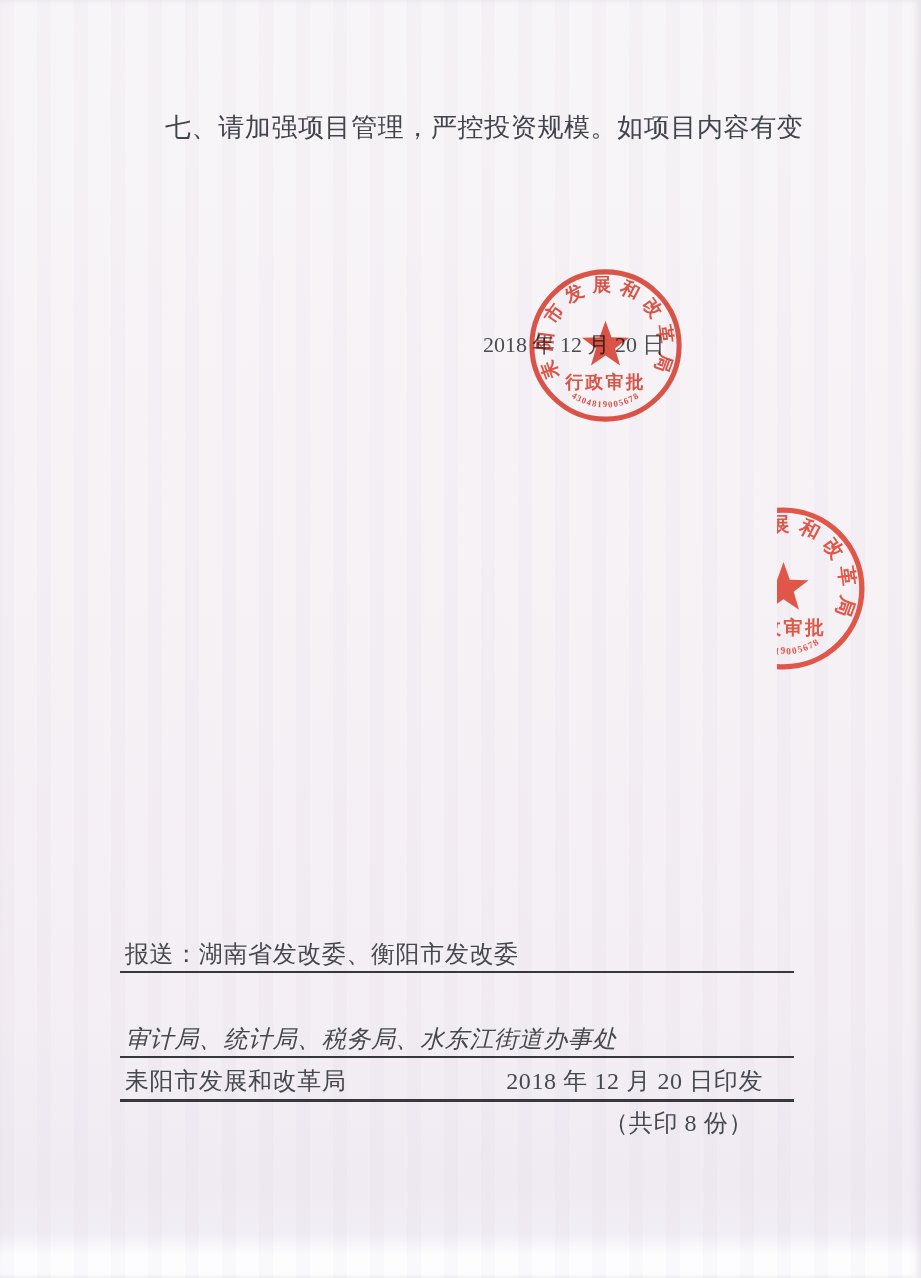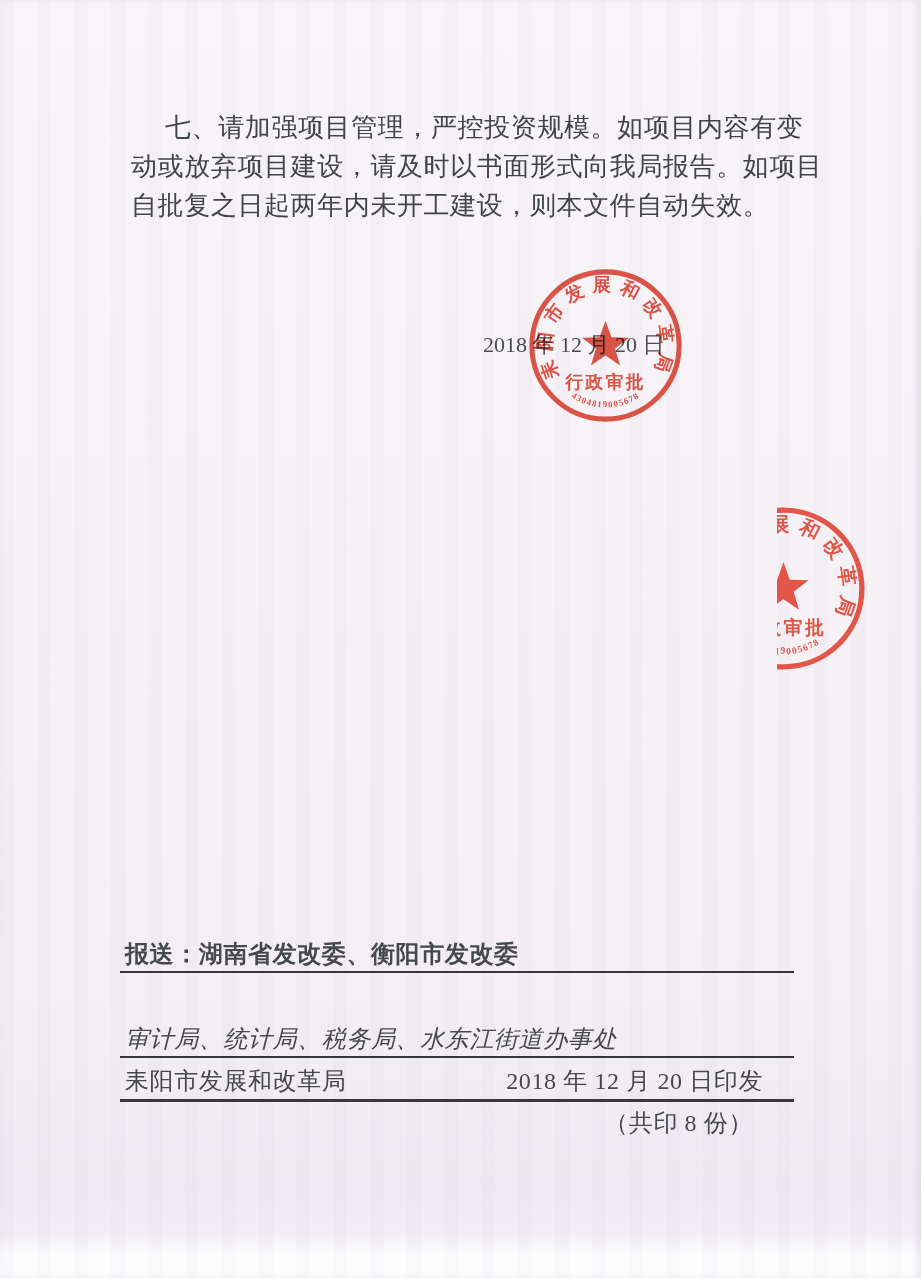--- a/index.html
+++ b/index.html
@@ -78,22 +78,20 @@
     background: #36383b;
   }
   .rule-thick { height: 3px; }
 </style>
 </head>
 <body>
 
 <div class="page">
 
   <div class="line" style="left:165px; top:114px;">七、请加强项目管理，严控投资规模。如项目内容有变</div>
-  <div class="line" style="left:131px; top:153px;">动或放弃项目建设，请及时以书面形式向我局报告。如项目</div>
-  <div class="line" style="left:131px; top:192px;">自批复之日起两年内未开工建设，则本文件自动失效。</div>
 
   <div class="date-line">2018 年 12 月 20 日</div>
 
   <svg class="seal seal-main" viewBox="0 0 200 200">
     <defs>
       <path id="s1-top" d="M 42.7,140.2 A 70,70 0 1 1 157.3,140.2" fill="none"></path>
       <path id="s1-bottom" d="M 48.6,161.3 A 80,80 0 0 0 151.4,161.3" fill="none"></path>
     </defs>
     <circle cx="100" cy="100" r="95" fill="none" stroke="#dd4130" stroke-width="6.5"></circle>
     <text font-size="24" letter-spacing="9.5" fill="#dd4130" font-weight="bold" text-anchor="middle">
@@ -117,21 +115,21 @@
         <textPath href="#s2-top" startOffset="50%">耒阳市发展和改革局</textPath>
       </text>
       <polygon fill="#dd4130" points="100,68 92.36,89.48 69.57,90.11 87.64,104.02 81.19,125.89 100,113 118.81,125.89 112.36,104.02 130.43,90.11 107.64,89.48"></polygon>
       <text x="100" y="155" font-size="23" letter-spacing="3" fill="#dd4130" font-weight="bold" text-anchor="middle">行政审批</text>
       <text font-size="11.5" letter-spacing="1.5" fill="#dd4130" font-weight="bold" text-anchor="middle">
         <textPath href="#s2-bottom" startOffset="50%">4304819005678</textPath>
       </text>
     </svg>
   </div>
 
-  <div class="footer-line" style="left:125px; top:941px;font-weight:bold;">报送：湖南省发改委、衡阳市发改委</div>
+  <div class="footer-line" style="left:125px; top:941px;">报送：湖南省发改委、衡阳市发改委</div>
 
   <div class="rule" style="top:971px;"></div>
 
   <div class="footer-line" style="left:125px; top:1026px;font-style:italic;">审计局、统计局、税务局、水东江街道办事处</div>
 
   <div class="rule" style="top:1056px;"></div>
 
   <div class="footer-line" style="left:125px; top:1068px;">耒阳市发展和改革局</div>
   <div class="footer-line" style="right:158px; top:1068px;">2018 年 12 月 20 日印发</div>
 

